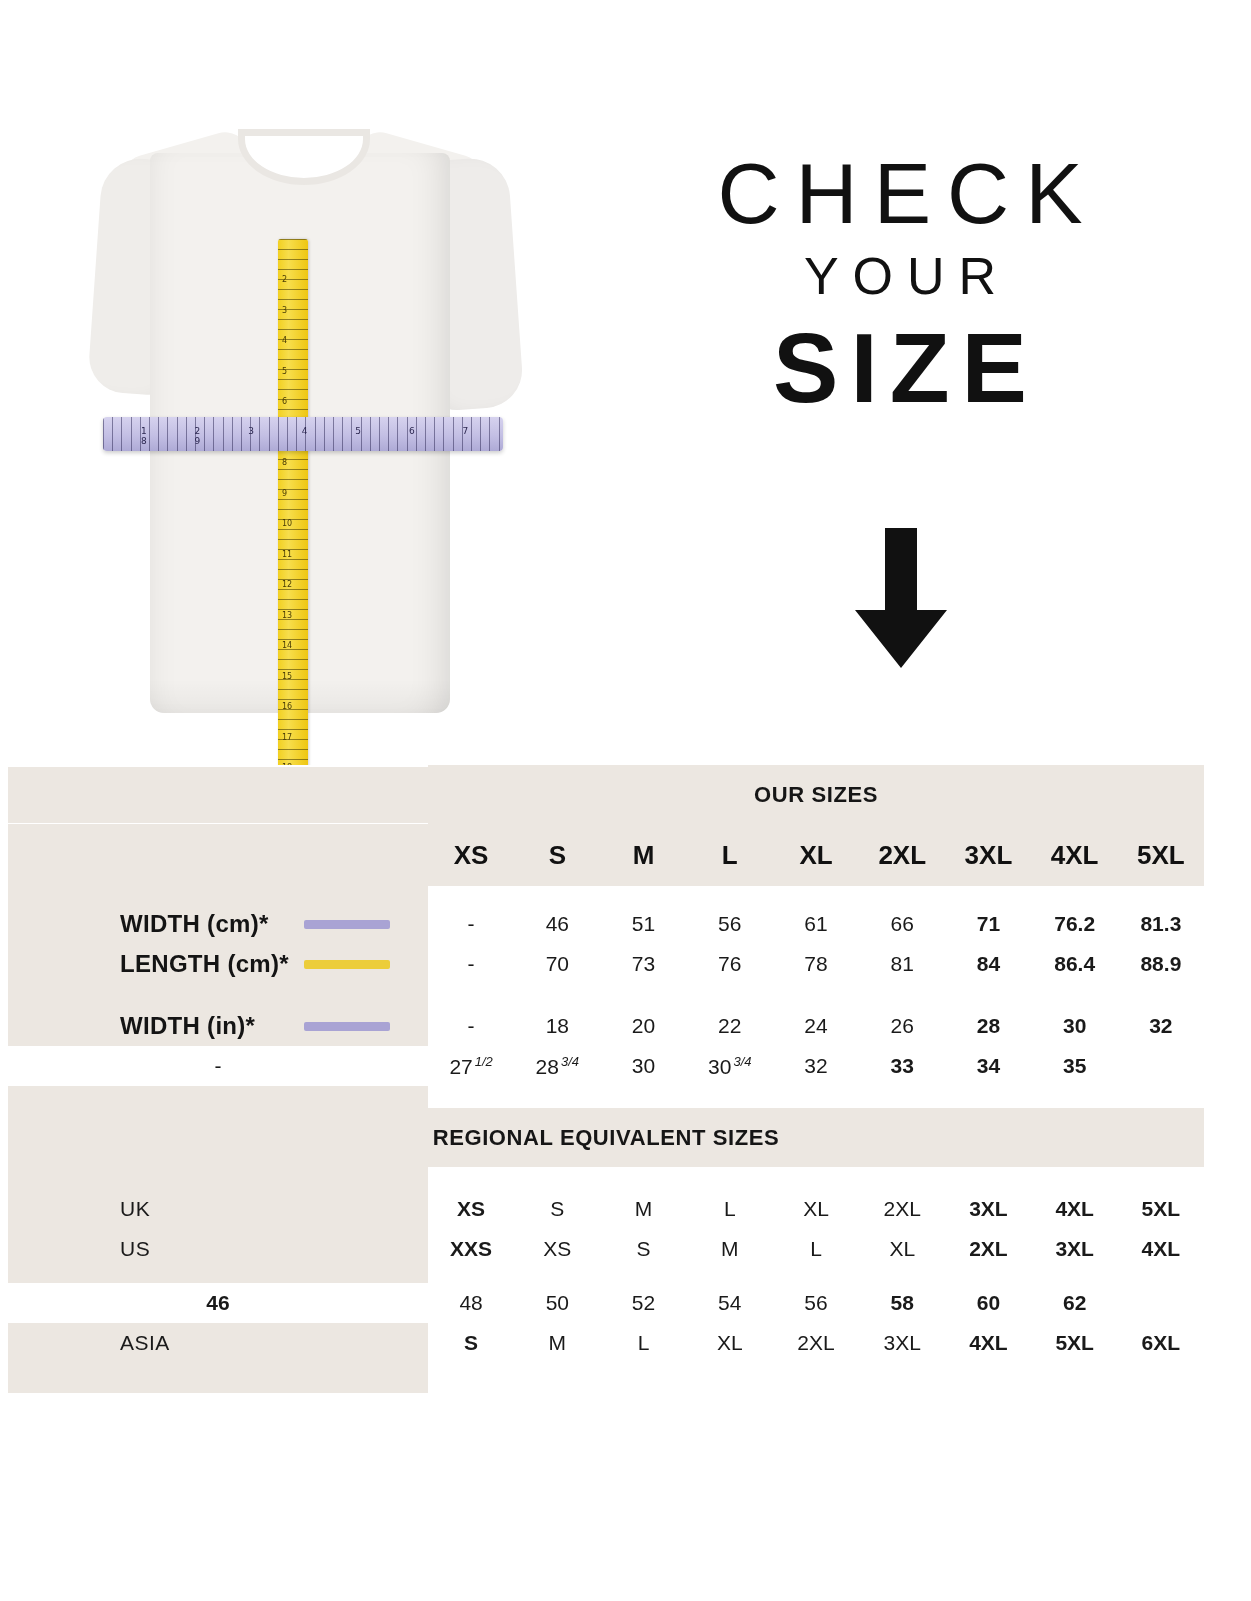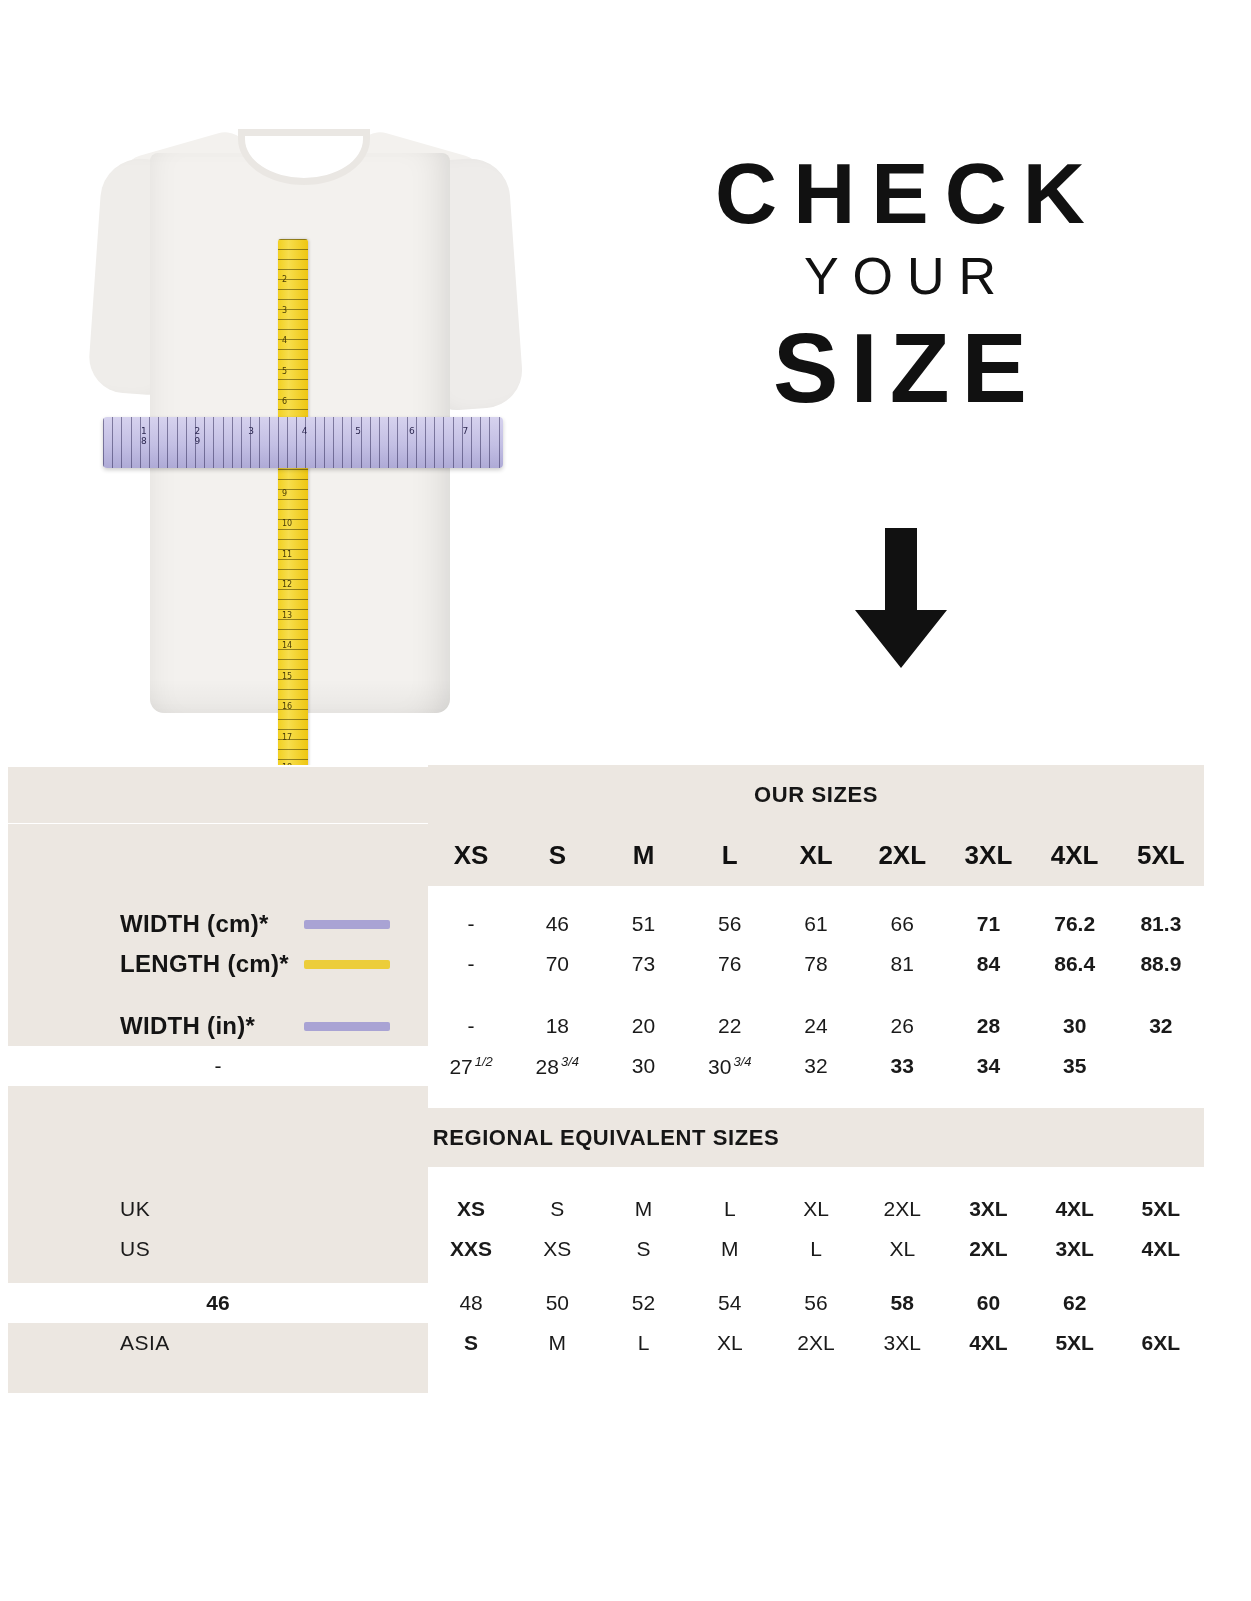--- a/index.html
+++ b/index.html
@@ -160,21 +160,21 @@
     transform: rotate(6deg);
     border-radius: 3px;
   }
 
   
   .ruler-h {
     position: absolute;
     left: 8px;
     top: 304px;
     width: 400px;
-    height: 51px;
+    height: 34px;
     background: linear-gradient(to bottom, #d6d2ee 0%, #c3bfe4 55%, #aeaad6 100%);
     border-radius: 4px;
     box-shadow: 0 2px 4px rgba(0,0,0,0.2);
     overflow: hidden;
   }
   .ruler-h .ticks {
     position: absolute;
     inset: 0;
     background-image: repeating-linear-gradient(
         to right,
@@ -194,21 +194,21 @@
   
   .headline {
     position: absolute;
     left: 600px;
     top: 150px;
     width: 600px;
     text-align: center;
   }
   .headline .l1 {
     font-size: 86px;
-    font-weight: 700;
+    font-weight: 400;
     letter-spacing: 16px;
     line-height: 1.0;
     color: #111111;
     text-indent: 16px;
   }
   .headline .l2 {
     font-size: 52px;
     font-weight: 400;
     letter-spacing: 14px;
     line-height: 1.55;

